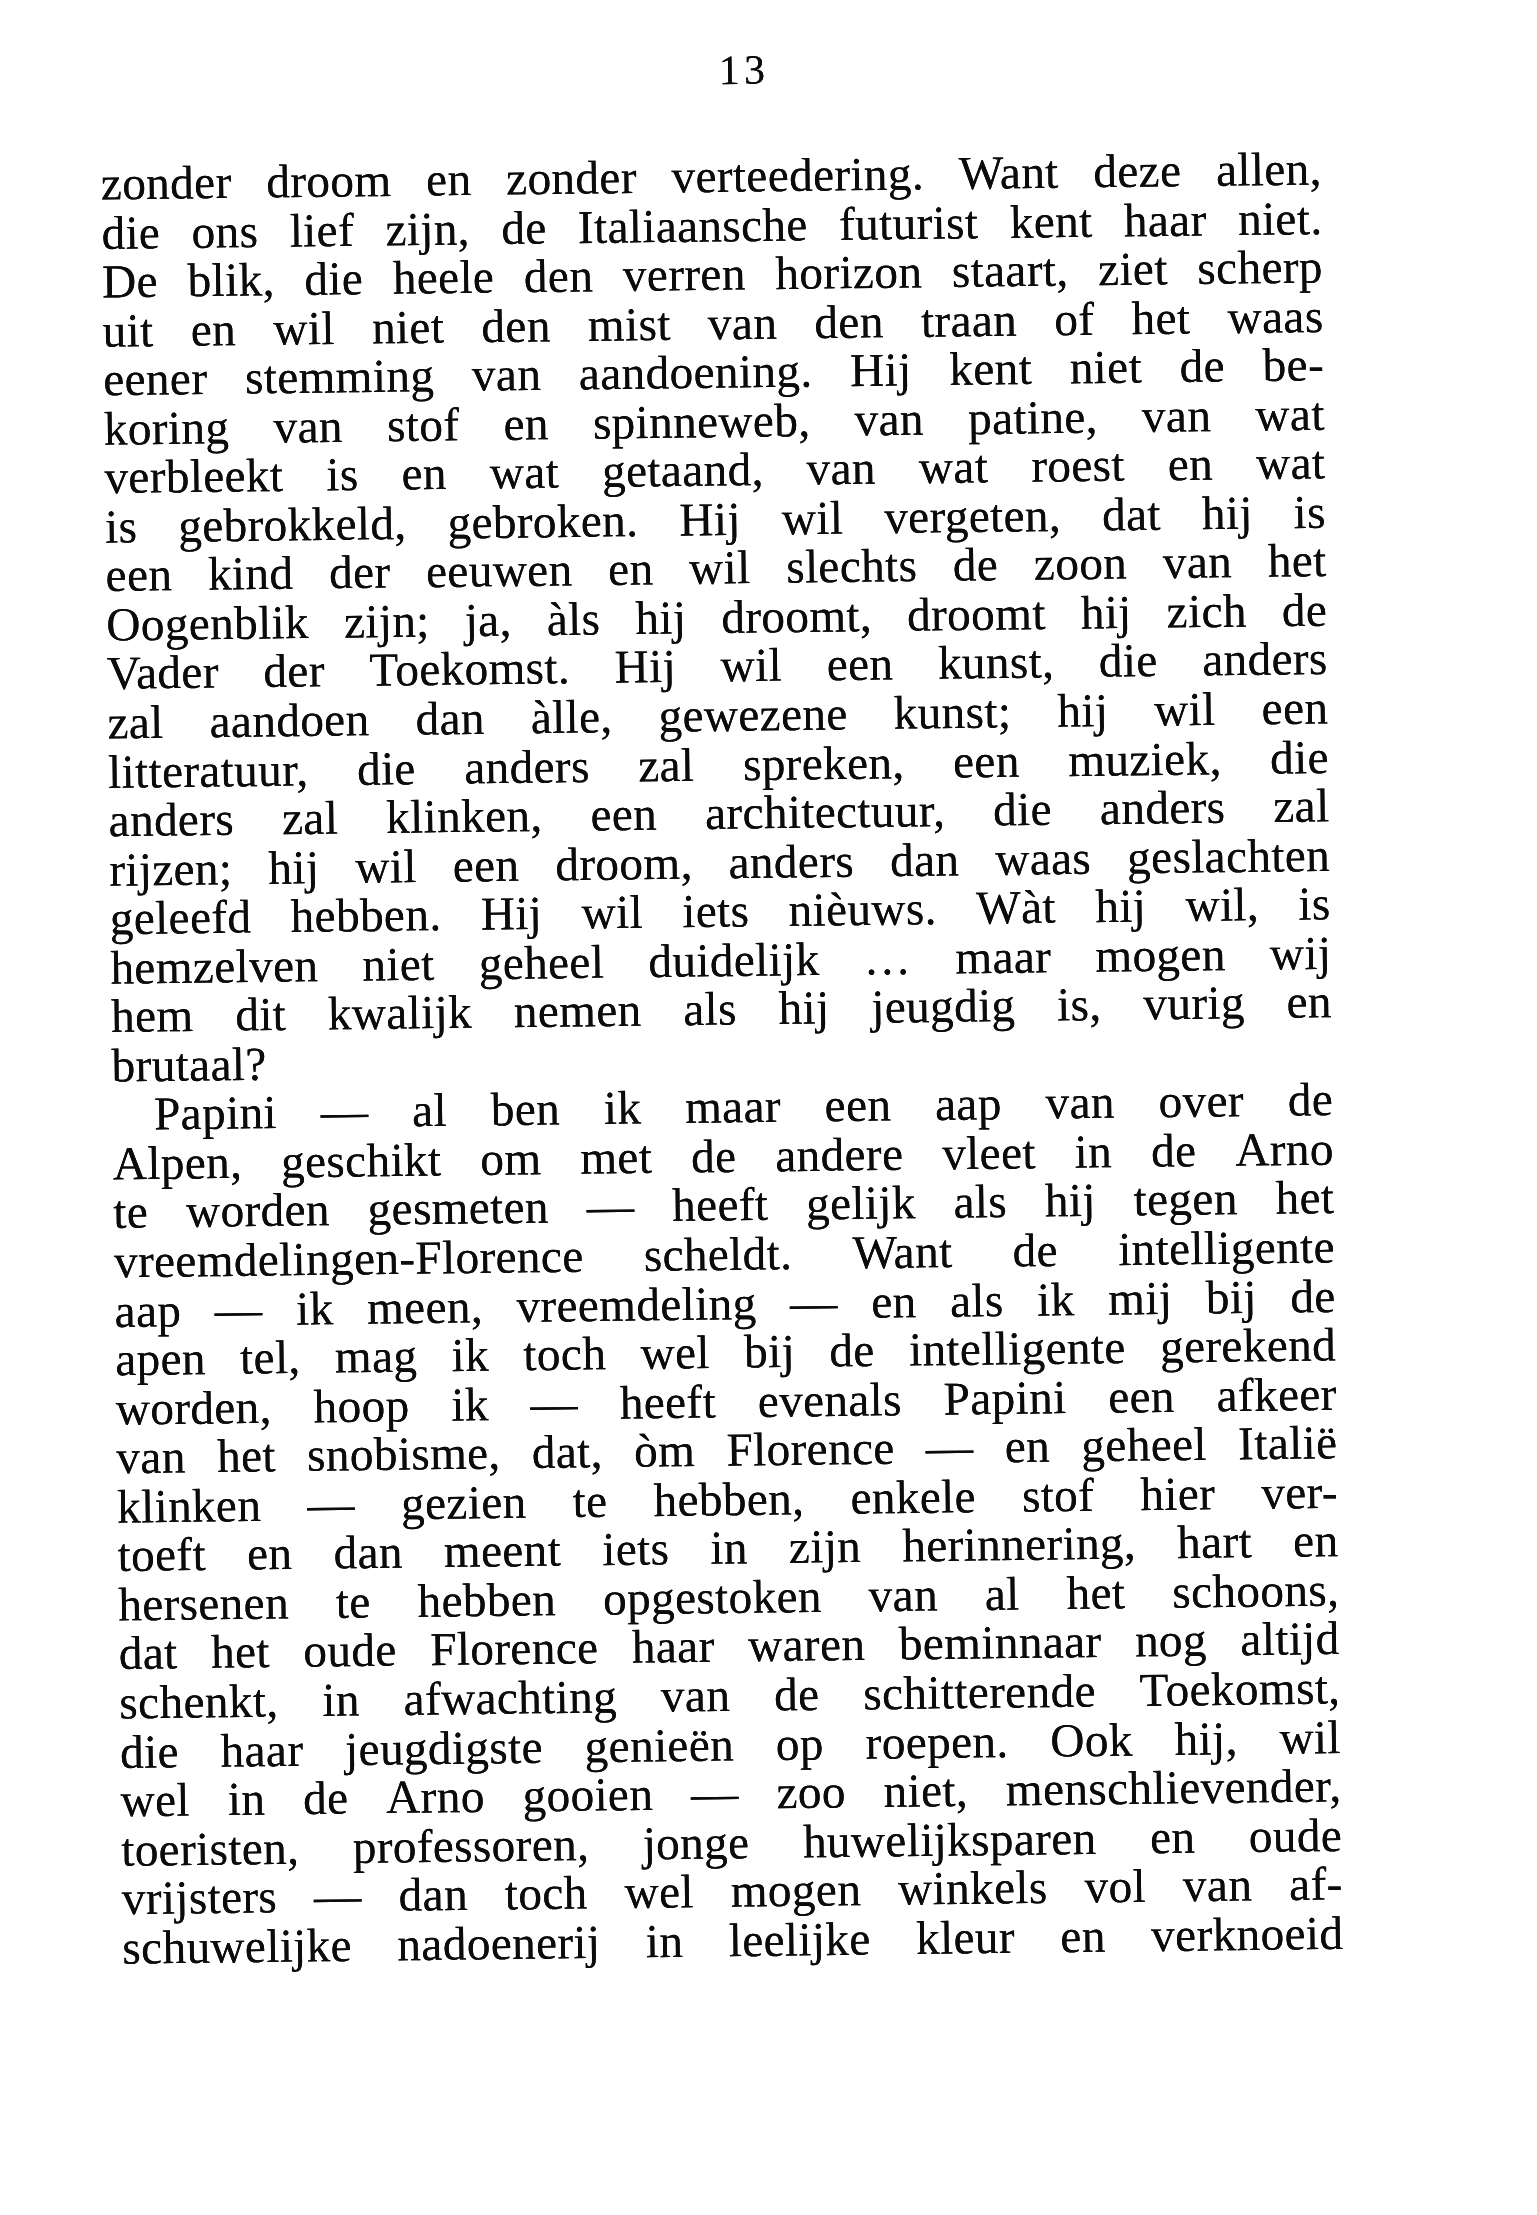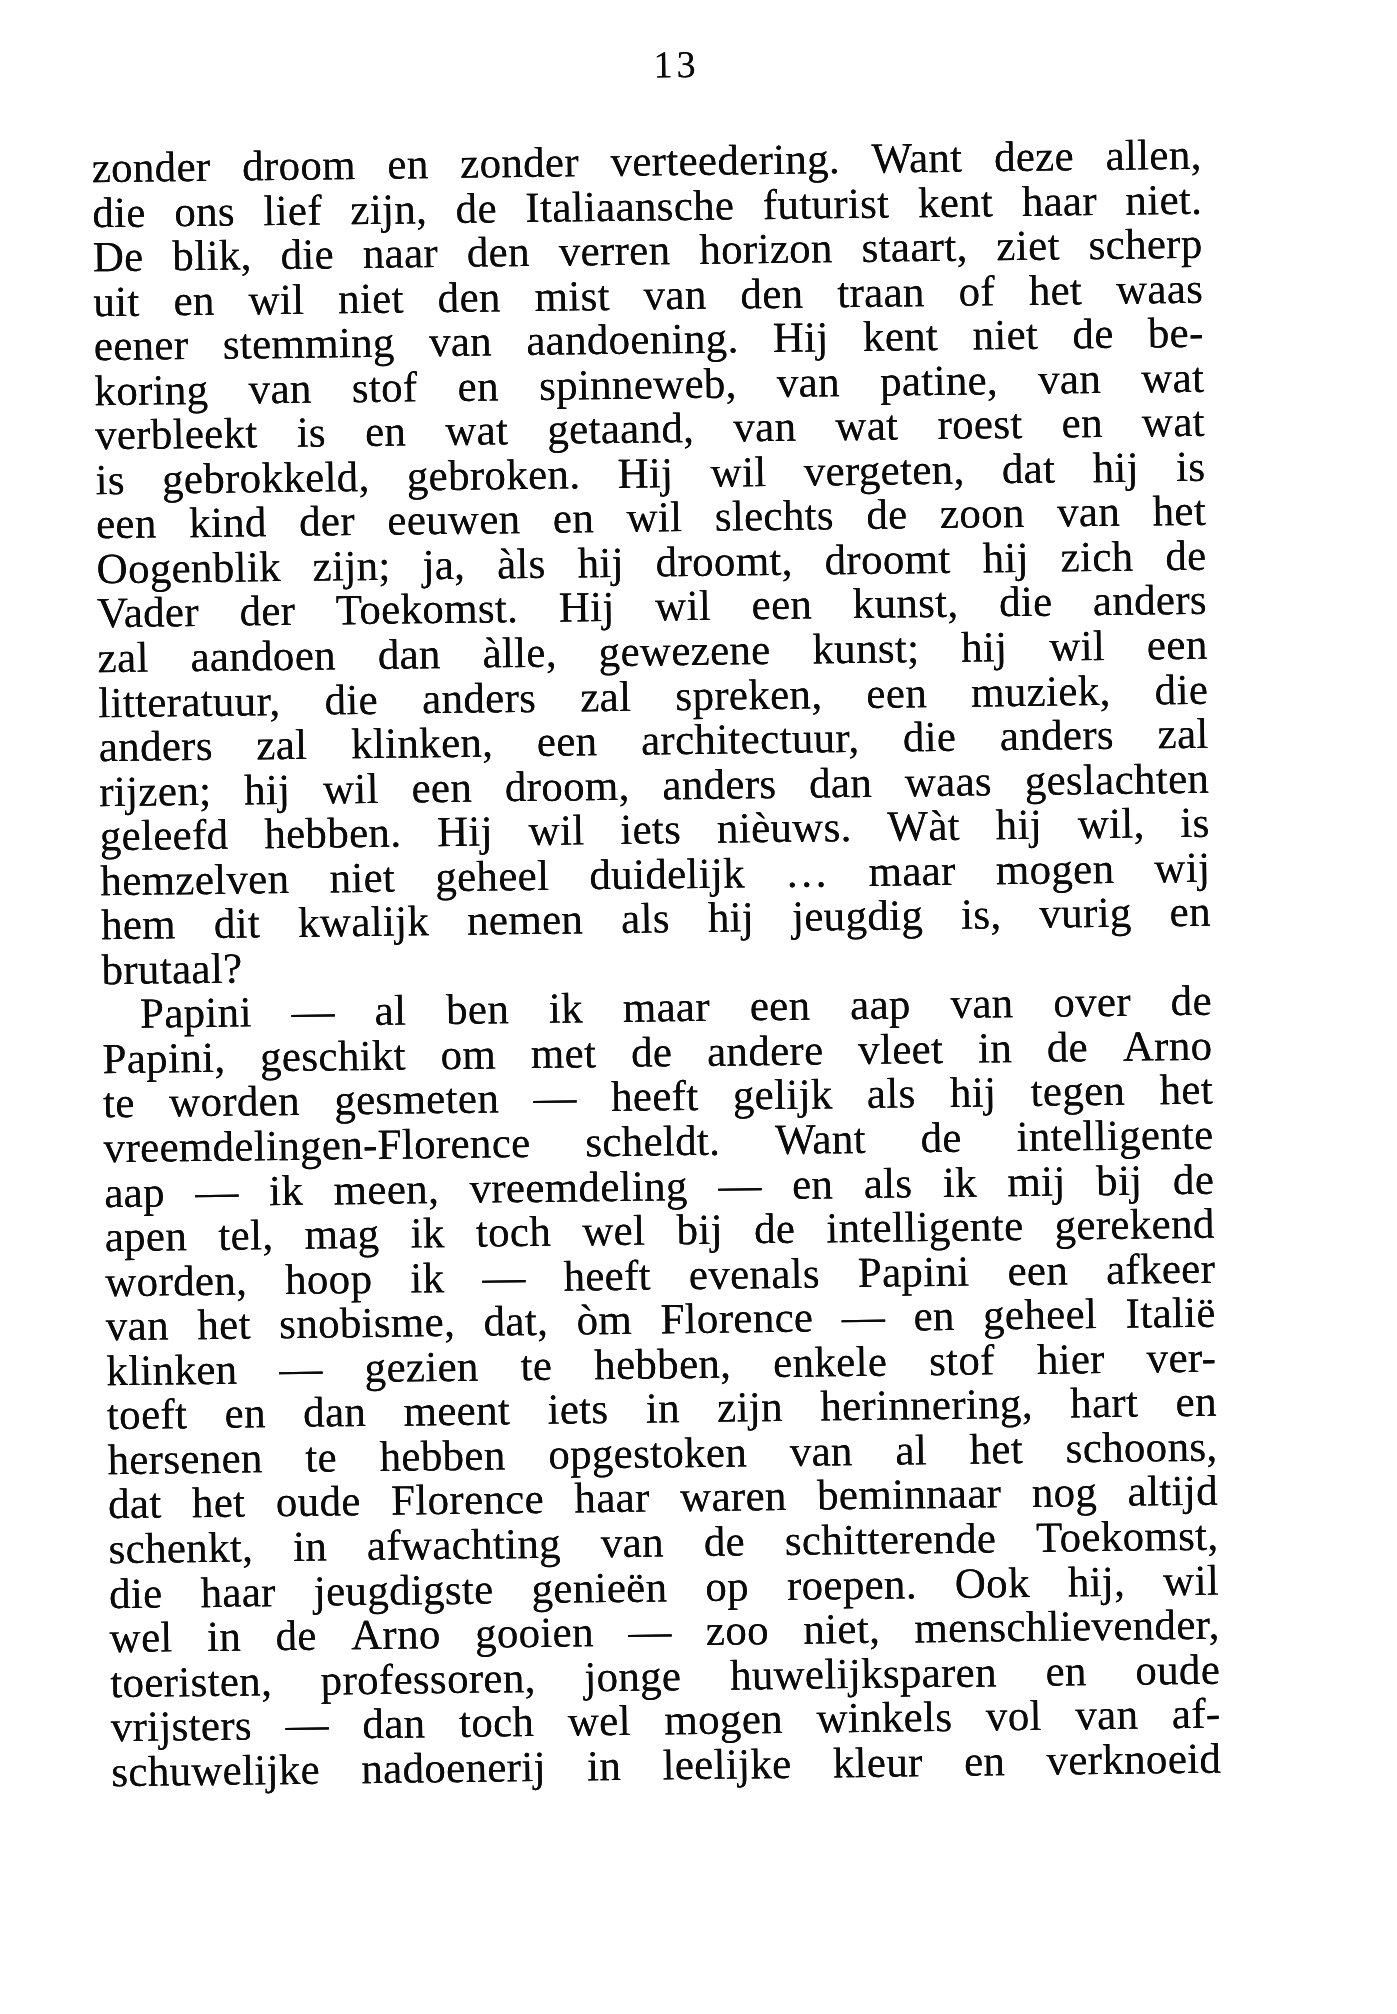--- a/index.html
+++ b/index.html
@@ -82,21 +82,21 @@
           <span>Italiaansche</span>
           <span>futurist</span>
           <span>kent</span>
           <span>haar</span>
           <span>niet.</span>
         </div>
         <div class="line just">
           <span>De</span>
           <span>blik,</span>
           <span>die</span>
-          <span>naar</span>
+          <span>heele</span>
           <span>den</span>
           <span>verren</span>
           <span>horizon</span>
           <span>staart,</span>
           <span>ziet</span>
           <span>scherp</span>
         </div>
         <div class="line just">
           <span>uit</span>
           <span>en</span>
@@ -276,21 +276,21 @@
           <span>ben</span>
           <span>ik</span>
           <span>maar</span>
           <span>een</span>
           <span>aap</span>
           <span>van</span>
           <span>over</span>
           <span>de</span>
         </div>
         <div class="line just">
-          <span>Papini,</span>
+          <span>Alpen,</span>
           <span>geschikt</span>
           <span>om</span>
           <span>met</span>
           <span>de</span>
           <span>andere</span>
           <span>vleet</span>
           <span>in</span>
           <span>de</span>
           <span>Arno</span>
         </div>

